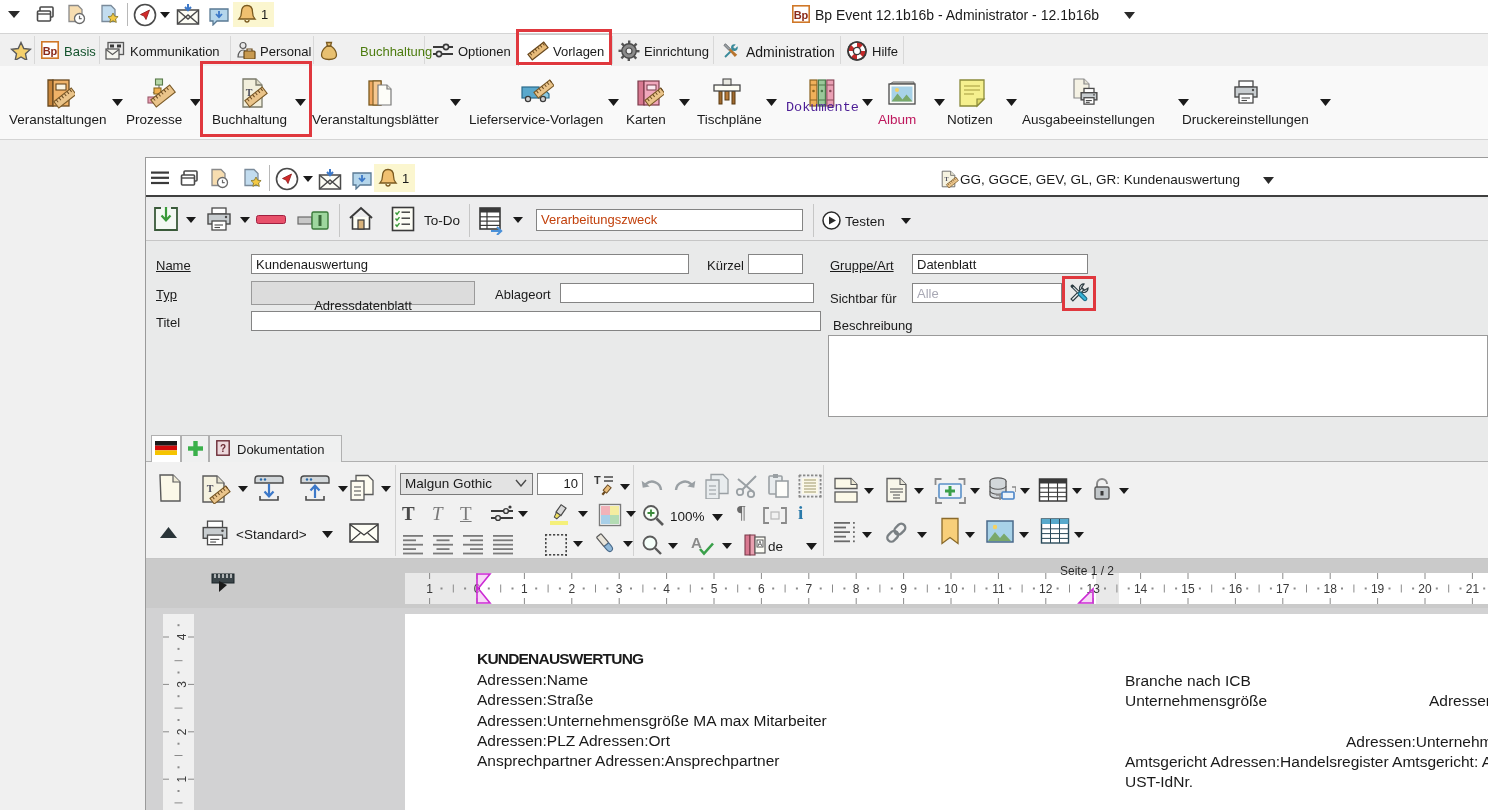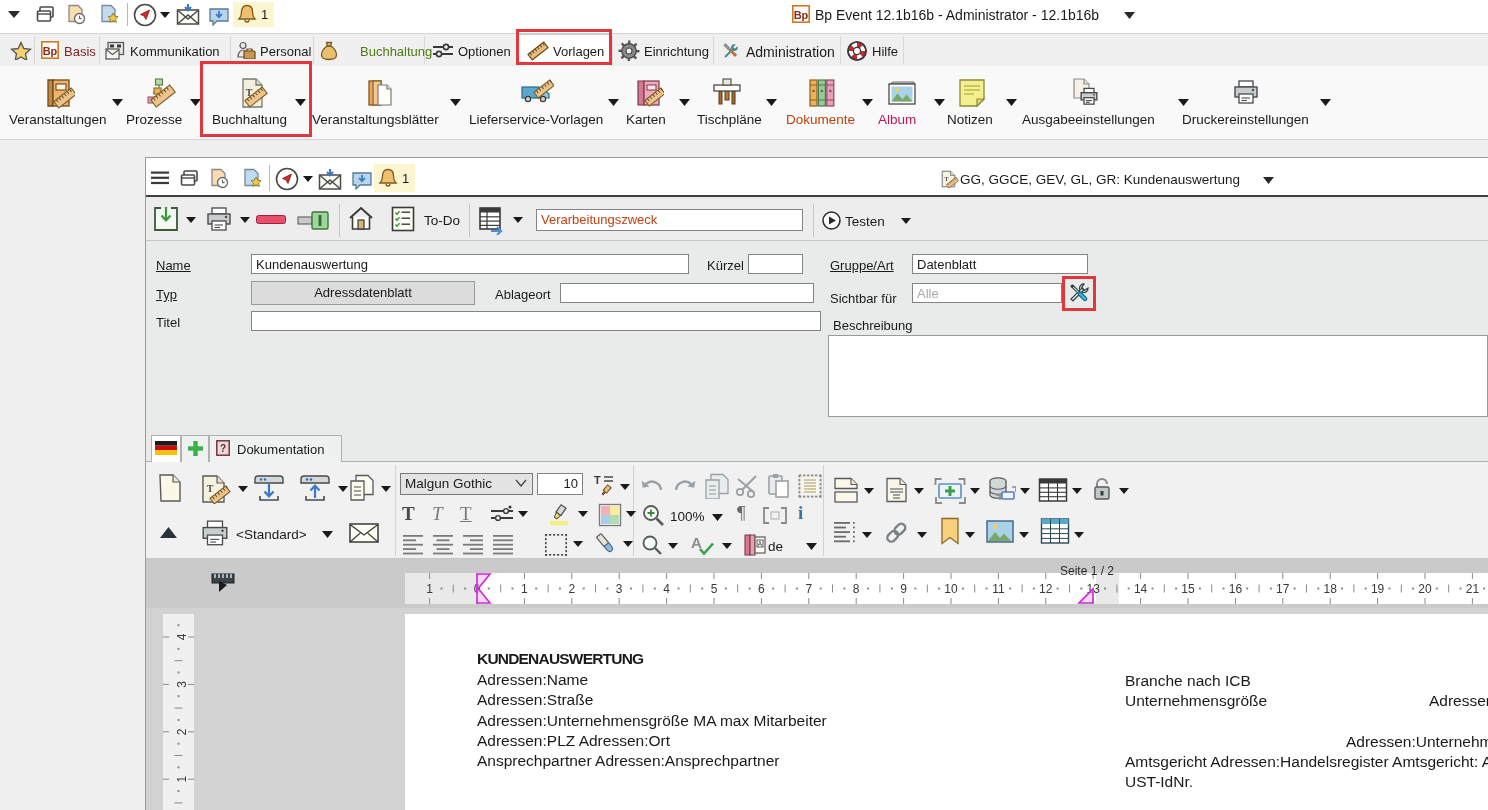--- a/index.html
+++ b/index.html
@@ -70,21 +70,21 @@
 <div class="abs" style="left:840px;top:36px;width:1px;height:28px;background:#d8d8d8"></div>
 <div class="abs" style="left:903px;top:36px;width:1px;height:28px;background:#d8d8d8"></div>
 <div class="abs" style="left:518px;top:34px;width:94px;height:32px;background:#fff;border:1px solid #c8c8c8;border-bottom:none"></div>
 <svg class="abs" style="left:10px;top:41px;" width="22" height="19" viewBox="0 0 22 19">
     <path d="M11.0,1.5 l2.8,6.0 6.6,0.8 -4.9,4.5 1.3,6.5 -5.8,-3.3 -5.8,3.3 1.3,-6.5 -4.9,-4.5 6.6,-0.8 z" fill="#f5d06c" stroke="#5a5a5a" stroke-width="1.4"></path>
   </svg>
 <svg class="abs" style="left:41px;top:41px;" width="18" height="18" viewBox="0 0 18 18">
     <rect x="0.8" y="0.8" width="16.4" height="16.4" fill="#fff" stroke="#d07828" stroke-width="1.6"></rect>
     <text x="9.0" y="13.5" font-size="11.0" font-weight="bold" fill="#8a2a1a" text-anchor="middle" font-family="Liberation Sans">Bp</text>
   </svg>
-<div class="abs" style="left:64px;top:44px;font-size:13px;color:#7f1d1d;font-weight:normal;white-space:nowrap;">Basis</div>
+<div class="abs" style="left:64px;top:44px;font-size:13px;color:#14532d;font-weight:normal;white-space:nowrap;">Basis</div>
 <svg class="abs" style="left:105px;top:41px;" width="20" height="19" viewBox="0 0 20 19">
     <rect x="3.0" y="1.5" width="15.5" height="12.0" fill="#e8e8e8" stroke="#5a5a5a" stroke-width="1.3"></rect>
     <rect x="5.0" y="3.5" width="4.0" height="3.0" fill="#3a3a3a"></rect>
     <rect x="12.0" y="3.5" width="4.0" height="3.0" fill="#3a3a3a"></rect>
     <rect x="1.0" y="8.0" width="13.0" height="10.0" fill="#f5f5ef" stroke="#5a5a5a" stroke-width="1.3"></rect>
     <path d="M1.0,8.5 l6.5,5.0 l6.5,-5.0" fill="none" stroke="#5a5a5a" stroke-width="1.1"></path>
   </svg>
 <div class="abs" style="left:130px;top:44px;font-size:13px;color:#1a1a1a;font-weight:normal;white-space:nowrap;">Kommunikation</div>
 <svg class="abs" style="left:236px;top:41px;" width="20" height="18" viewBox="0 0 20 18">
     <circle cx="7.0" cy="4.5" r="3.0" fill="#e8e8e8" stroke="#5a5a5a" stroke-width="1.2"></circle>
@@ -274,21 +274,21 @@
     <circle cx="7.5" cy="14" r="1.3" fill="#8a6220"></circle>
     <rect x="12.4" y="3" width="7" height="26" fill="#9ac89a" stroke="#4a7a4a" stroke-width="1.2"></rect>
     <line x1="12.4" y1="8" x2="19.4" y2="8" stroke="#4a7a4a" stroke-width="1"></line>
     <line x1="12.4" y1="23" x2="19.4" y2="23" stroke="#4a7a4a" stroke-width="1"></line>
     <circle cx="15.9" cy="14" r="1.3" fill="#4a7a4a"></circle>
     <rect x="20.8" y="3" width="7" height="26" fill="#eaa0b4" stroke="#8a4a5a" stroke-width="1.2"></rect>
     <line x1="20.8" y1="8" x2="27.8" y2="8" stroke="#8a4a5a" stroke-width="1"></line>
     <line x1="20.8" y1="23" x2="27.8" y2="23" stroke="#8a4a5a" stroke-width="1"></line>
     <circle cx="24.3" cy="14" r="1.3" fill="#8a4a5a"></circle>
   </svg>
-<div class="abs" style="left:786px;top:112px;font-size:13.5px;color:#c2410c;font-weight:normal;white-space:nowrap;">Dokumente</div>
+<div class="abs" style="left:786px;top:100px;font-size:13.5px;color:#4c1d95;font-weight:normal;white-space:nowrap;font-family:Liberation Mono, monospace;">Dokumente</div>
 <svg class="abs" style="left:862px;top:99px" width="11" height="7">
     <polygon points="0,0 11,0 5.5,7" fill="#1a1a1a"></polygon>
   </svg>
 <svg class="abs" style="left:886px;top:77px;" width="32" height="30" viewBox="0 0 32 30">
     <path d="M4,7 h24 v-2 h-21 z" fill="#d8d8d0" stroke="#6a6a6a" stroke-width="1"></path>
     <rect x="3" y="7" width="26" height="20" fill="#fdfdf8" stroke="#4a4a4a" stroke-width="1.3"></rect>
     <rect x="5.5" y="9.5" width="21" height="15" fill="#a8d2e8"></rect>
     <path d="M5.5,24.5 l6,-8 5,6 4,-5 6,7 z" fill="#7aa86a"></path>
     <circle cx="11" cy="13" r="2" fill="#f5d060"></circle>
   </svg>
@@ -469,21 +469,21 @@
 <svg class="abs" style="left:901px;top:218px" width="10" height="6">
     <polygon points="0,0 10,0 5.0,6" fill="#1a1a1a"></polygon>
   </svg>
 <div class="lbl ulbl" style="left:156px;top:258px">Name</div>
 <div class="inp" style="left:251px;top:254px;width:438px;height:20px">Kundenauswertung</div>
 <div class="lbl" style="left:707px;top:258px">Kürzel</div>
 <div class="inp" style="left:748px;top:254px;width:55px;height:20px"></div>
 <div class="lbl ulbl" style="left:830px;top:258px">Gruppe/Art</div>
 <div class="inp" style="left:912px;top:254px;width:176px;height:20px">Datenblatt</div>
 <div class="lbl ulbl" style="left:156px;top:287px">Typ</div>
-<div class="abs" style="left:251px;top:281px;width:224px;height:24px;background:#dcdcdc;border:1px solid #9a9a9a;text-align:center;font-size:13px;padding-top:3px">Adressdatenblatt</div>
+<div class="abs" style="left:251px;top:281px;width:224px;height:24px;background:#dcdcdc;border:1px solid #9a9a9a;text-align:center;font-size:13px;padding-top:16px">Adressdatenblatt</div>
 <div class="lbl" style="left:495px;top:287px">Ablageort</div>
 <div class="inp" style="left:560px;top:283px;width:254px;height:20px"></div>
 <div class="lbl" style="left:830px;top:291px">Sichtbar für</div>
 <div class="inp" style="left:912px;top:283px;width:150px;height:20px;color:#a8a8b4">Alle</div>
 <svg class="abs" style="left:1066px;top:280px;" width="26" height="26" viewBox="0 0 26 26">
     <g transform="rotate(45 13.0 13.0)">
       <path d="M10.163636363636364,3.072727272727273 a4.254545454545455,4.254545454545455 0 1 0 5.672727272727273,0 l-0.7090909090909091,4.0181818181818185 h-4.254545454545455 z" fill="#eef3f3" stroke="#2a3a40" stroke-width="1.2"></path>
       <rect x="11.700000000000001" y="7.563636363636364" width="2.6000000000000005" height="15.363636363636365" fill="#eef3f3" stroke="#2a3a40" stroke-width="1.2"></rect>
     </g>
     <g transform="rotate(-45 13.0 13.0)">

